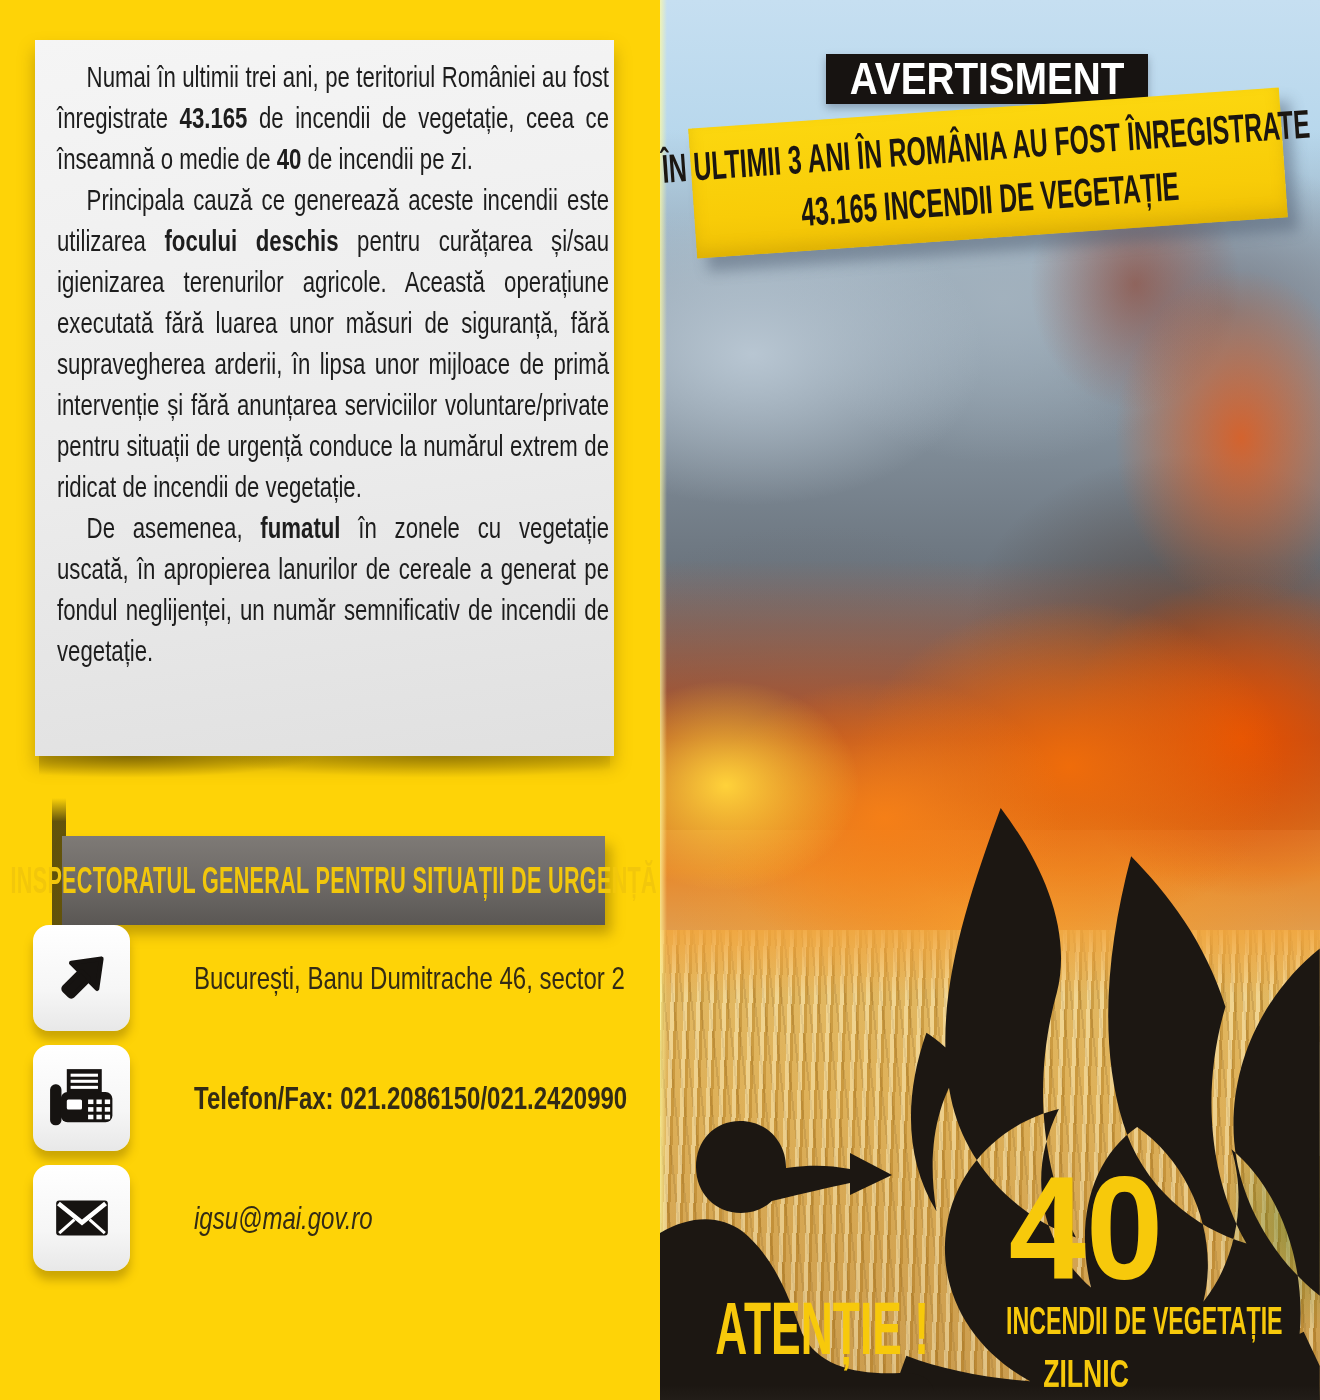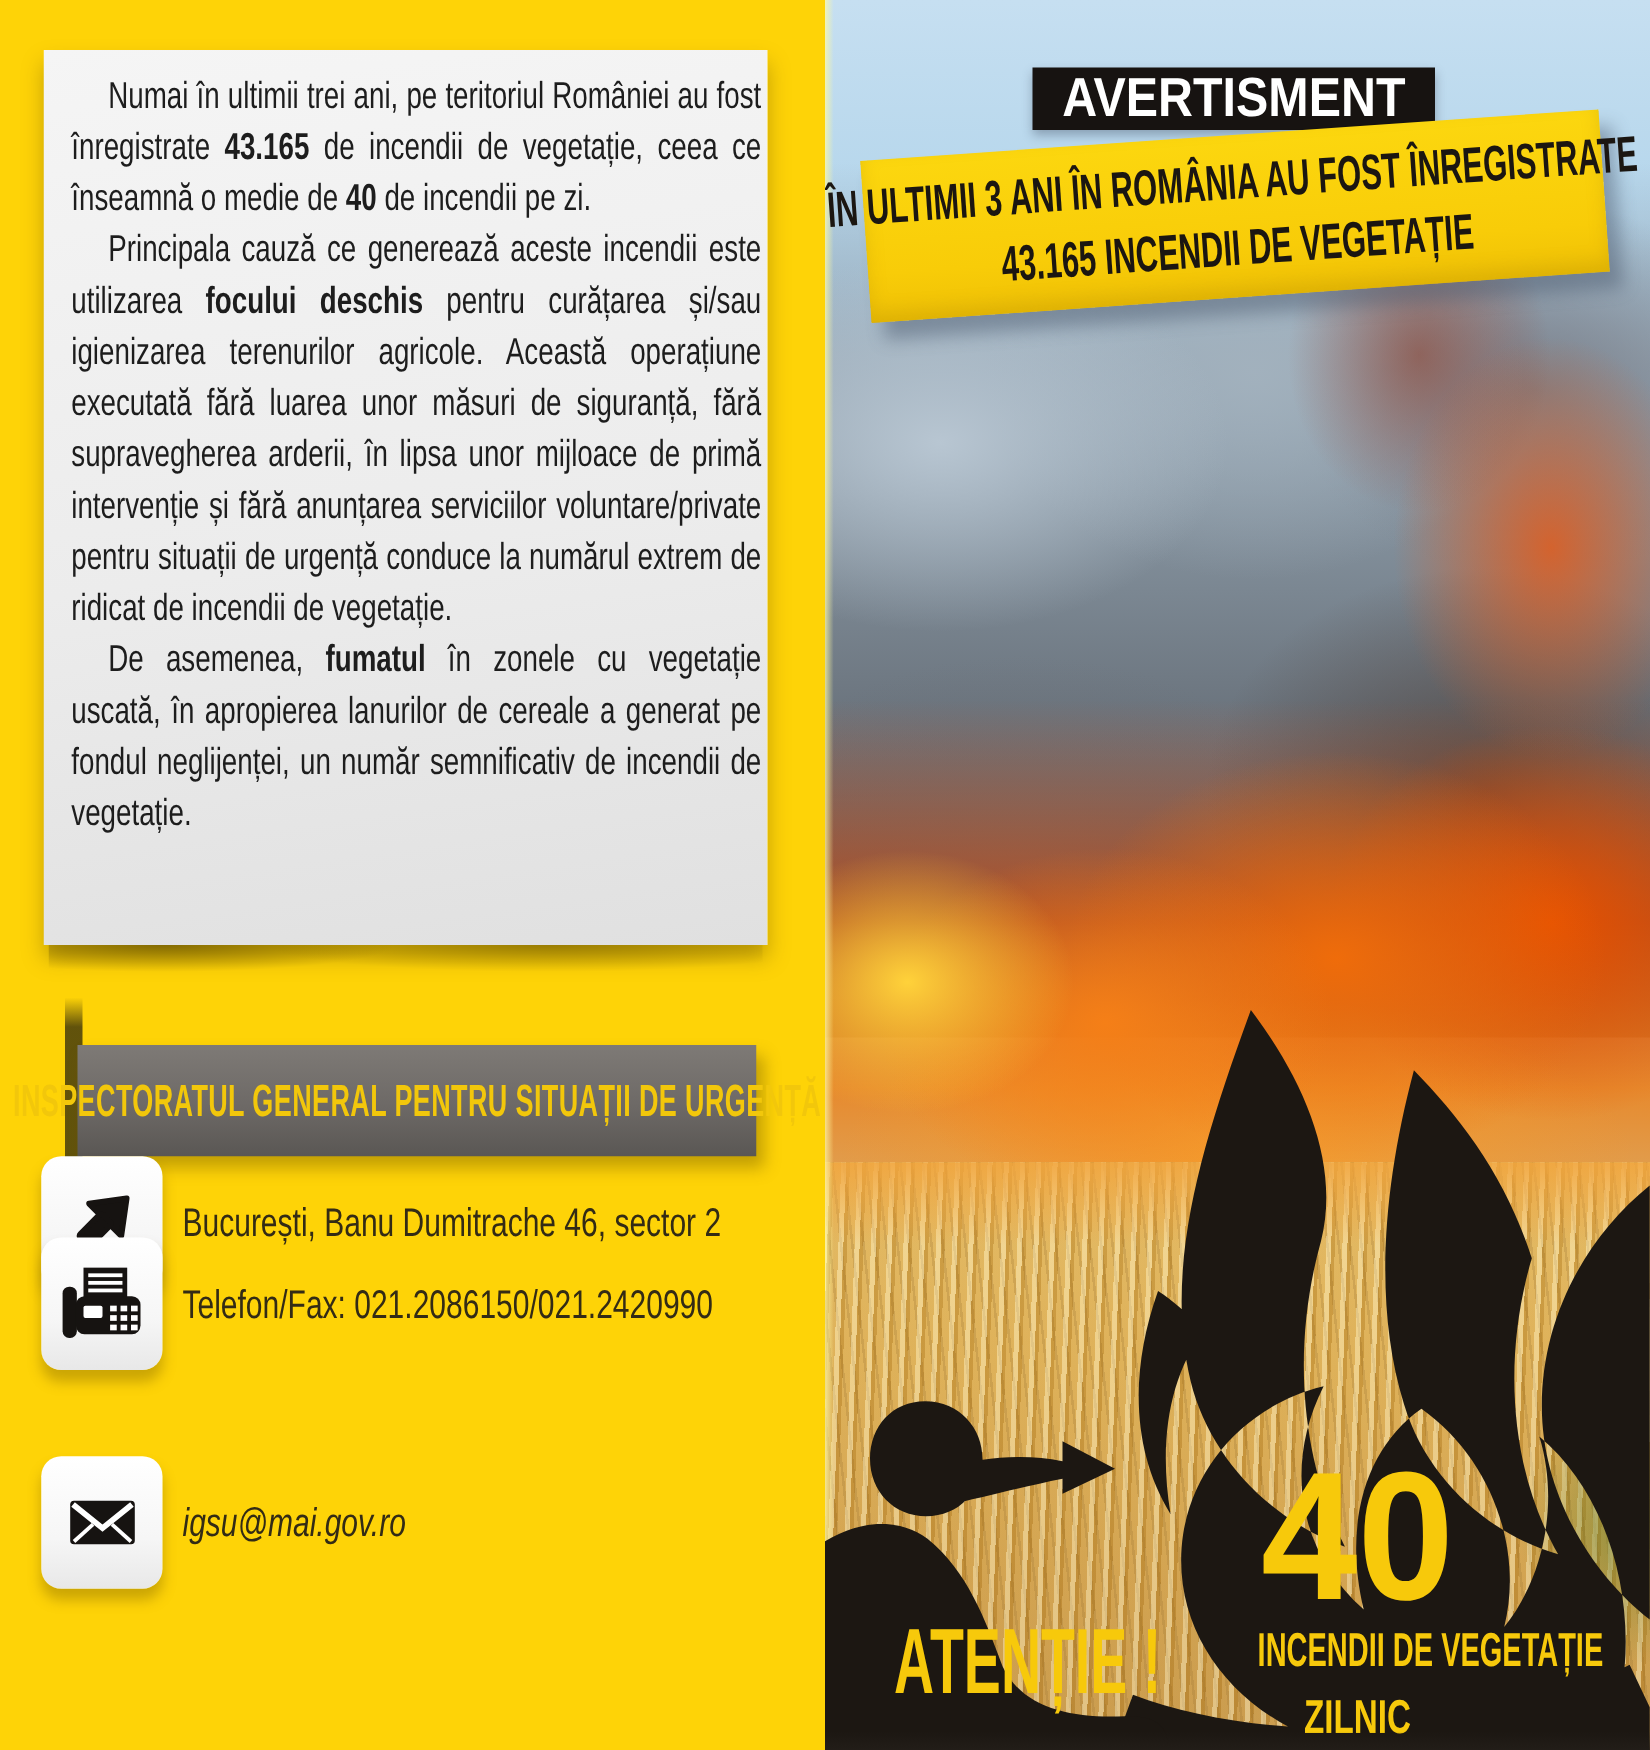--- a/index.html
+++ b/index.html
@@ -40,21 +40,21 @@
     position:absolute;left:62px;top:836px;width:543px;height:89px;
     background:linear-gradient(180deg,#7e7a76 0%,#6d6966 55%,#5a5754 100%);
     box-shadow:6px 9px 12px rgba(125,98,0,.45);
     display:flex;align-items:center;justify-content:center;overflow:visible;
   }
   .org-band-label{
     font-size:36px;font-weight:bold;color:#F2C70B;white-space:nowrap;
     transform:scaleX(0.60);letter-spacing:.5px;
   }
 
-  .contact-row{position:absolute;left:33px;display:flex;align-items:center;}
+  .contact-row{position:absolute;left:33px;display:flex;align-items:center;gap:48px;}
   .tile{
     position:relative;width:97px;height:106px;border-radius:16px;flex:none;
     background:linear-gradient(180deg,#ffffff 0%,#f6f6f6 62%,#e8e8e8 100%);
     box-shadow:0 9px 10px rgba(120,92,0,.38);
     display:flex;align-items:center;justify-content:center;
   }
   .tile::after{
     content:"";position:absolute;left:10%;right:10%;bottom:-12px;height:14px;z-index:-1;
     background:radial-gradient(ellipse at 50% 0,rgba(110,85,0,.5),transparent 70%);
   }
@@ -152,21 +152,21 @@
       <svg viewBox="0 0 100 100" aria-hidden="true">
         <g transform="rotate(45 50 50)" fill="#161311" stroke="#161311" stroke-width="6" stroke-linejoin="round">
           <polygon points="50,14 26,46 74,46"></polygon>
           <rect x="42" y="44" width="16" height="34" rx="3"></rect>
         </g>
       </svg>
     </div>
     <span class="contact-text">București, Banu Dumitrache 46, sector 2</span>
   </div>
 
-  <div class="contact-row" style="top:990px;">
+  <div class="contact-row" style="top:1045px;font-weight:bold;">
     <div class="tile">
       <svg viewBox="0 0 100 100" aria-hidden="true">
         <rect x="30" y="12" width="46" height="32" fill="#161311"></rect>
         <rect x="35" y="18" width="36" height="4" fill="#ffffff"></rect>
         <rect x="35" y="26" width="36" height="4" fill="#ffffff"></rect>
         <rect x="35" y="34" width="36" height="4" fill="#ffffff"></rect>
         <rect x="8" y="32" width="15" height="54" rx="7" fill="#161311"></rect>
         <rect x="22" y="42" width="68" height="40" rx="9" fill="#161311"></rect>
         <rect x="30" y="52" width="20" height="13" rx="2" fill="#ffffff"></rect>
         <g fill="#ffffff">

